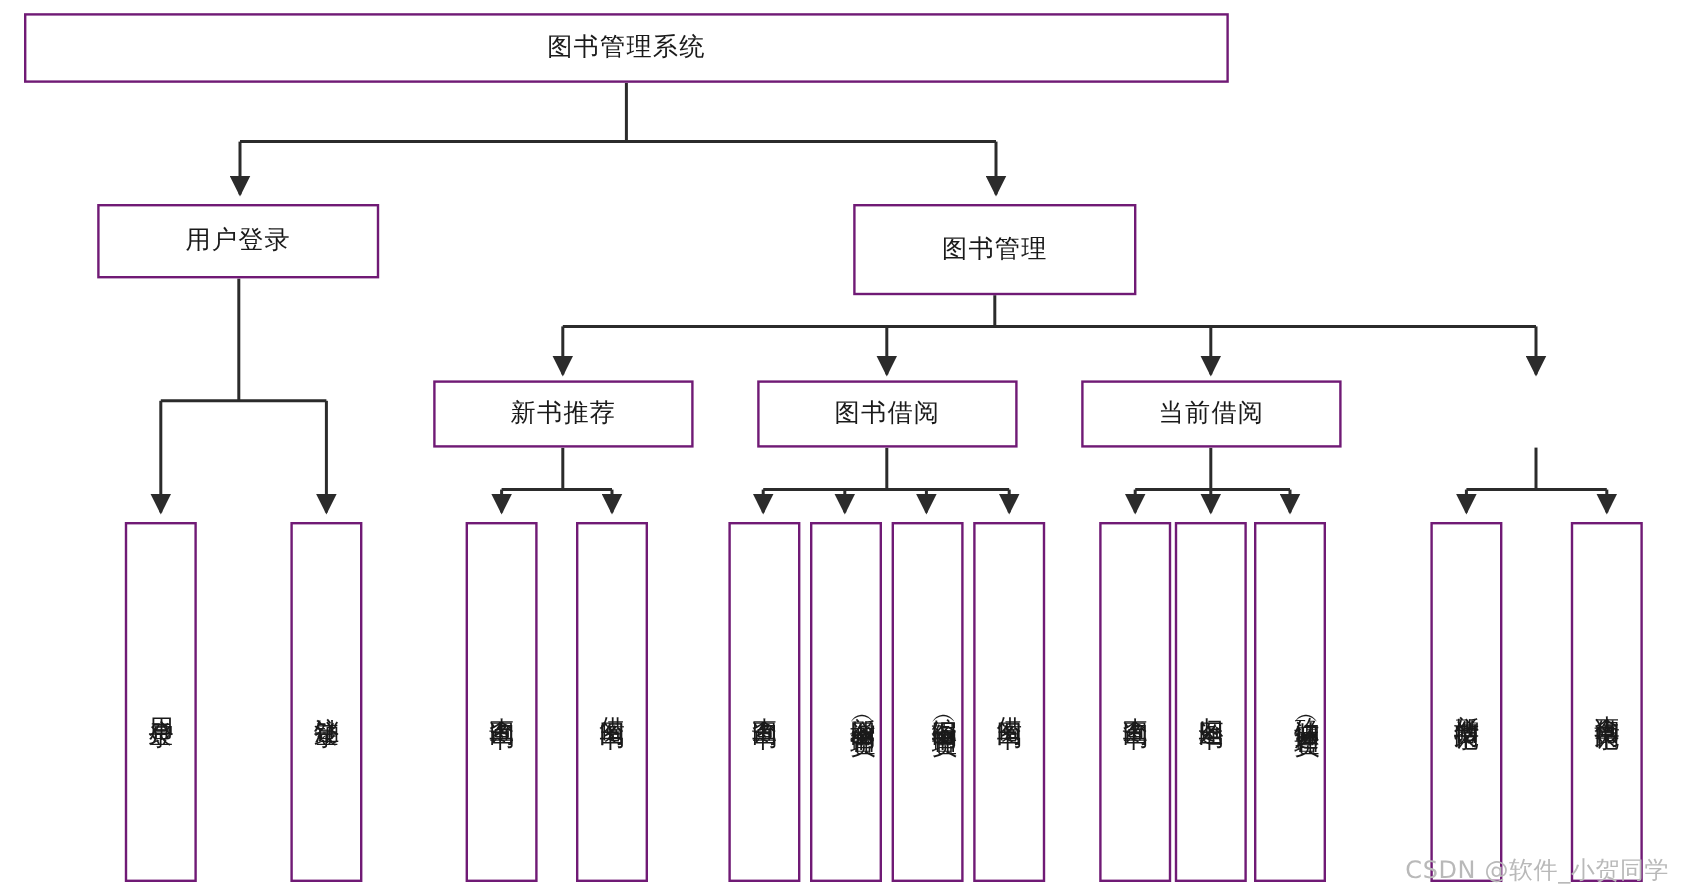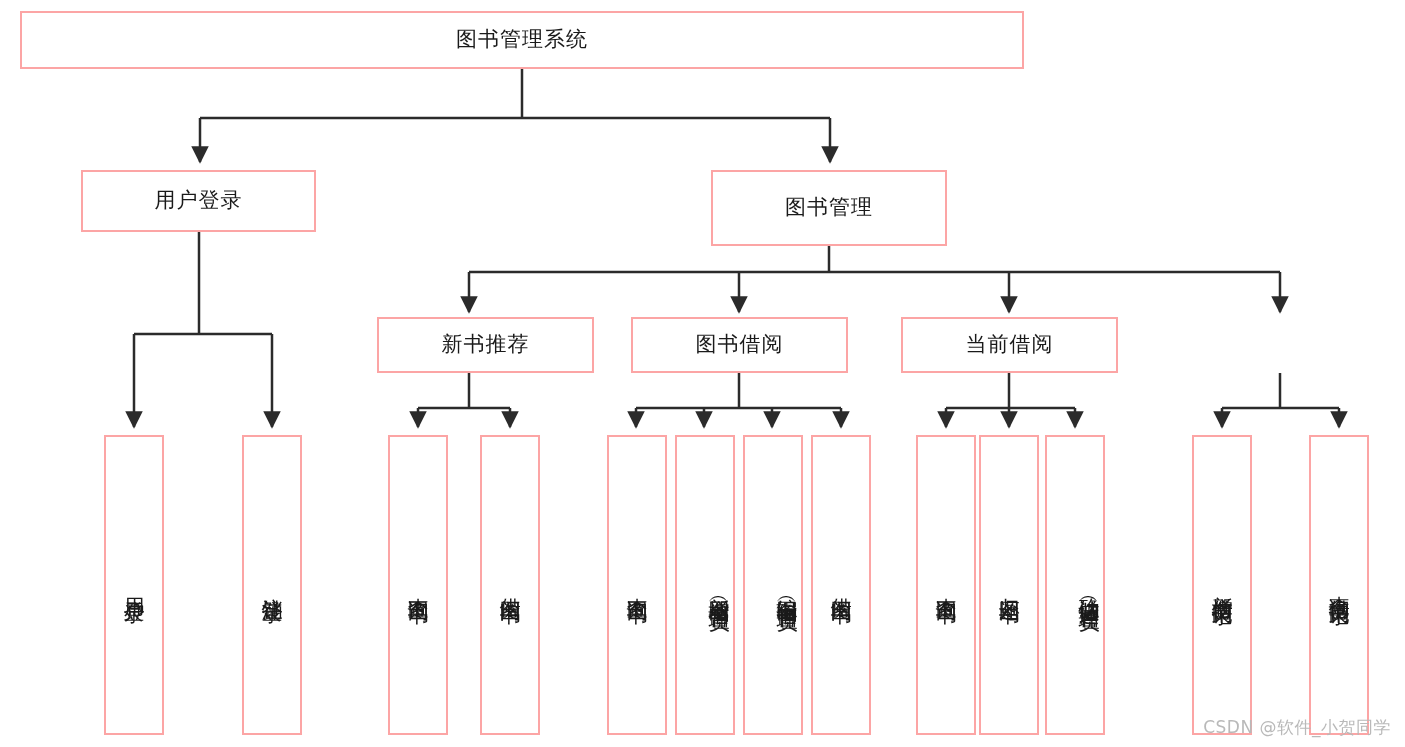--- a/index.html
+++ b/index.html
@@ -13,21 +13,21 @@
   #canvas {
     position: relative;
     width: 1405px;
     height: 747px;
     background: #ffffff;
     overflow: hidden;
   }
   .node {
     position: absolute;
     box-sizing: border-box;
-    border: 2px solid #fca5a5;
+    border: 2px solid #701a75;
     background: #ffffff;
     display: flex;
     align-items: center;
     justify-content: center;
     color: #1a1a1a;
   }
   .node.horiz {
     font-size: 21px;
     letter-spacing: 1px;
     line-height: 1.2;
@@ -56,21 +56,21 @@
     left: 0;
     top: 0;
     width: 1405px;
     height: 747px;
     pointer-events: none;
   }
   .watermark {
     position: absolute;
     right: 14px;
     bottom: 8px;
-    font-size: 17px;
+    font-size: 20px;
     color: #b9b9b9;
     letter-spacing: 0.5px;
     white-space: nowrap;
   }
 </style>
 </head>
 <body>
 
 <div id="canvas">
 
@@ -128,21 +128,21 @@
     <span>图书管理系统</span>
   </div>
 
   <div class="node horiz" style="left:81px; top:170px; width:235px; height:62px;">
     <span>用户登录</span>
   </div>
   <div class="node horiz" style="left:711px; top:170px; width:236px; height:76px;">
     <span>图书管理</span>
   </div>
 
-  <div class="node horiz" style="left:377px; top:317px; width:217px; height:56px;">
+  <div class="node horiz" style="left:361px; top:317px; width:217px; height:56px;">
     <span>新书推荐</span>
   </div>
   <div class="node horiz" style="left:631px; top:317px; width:217px; height:56px;justify-content:center;">
     <span>图书借阅</span>
   </div>
   <div class="node horiz" style="left:901px; top:317px; width:217px; height:56px;">
     <span>当前借阅</span>
   </div>
 
   <div class="node vert centered" style="left:104px; top:435px; width:60px; height:300px;">

